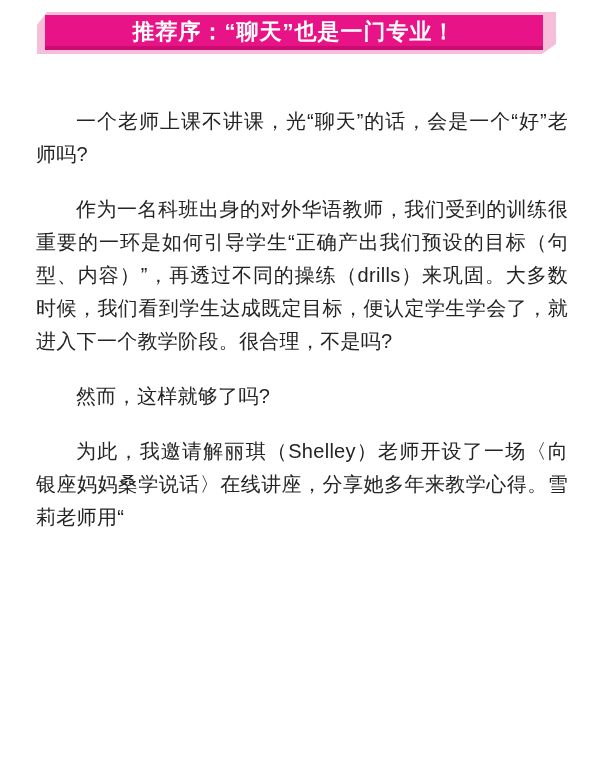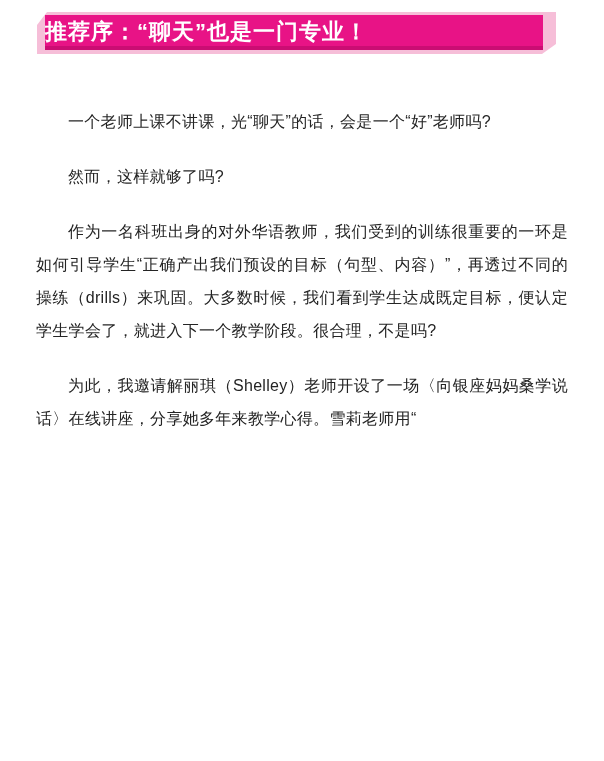--- a/index.html
+++ b/index.html
@@ -28,35 +28,35 @@
     width:calc(100% + 21px);
     height:calc(100% + 7px);
     background:var(--accent-light);
     clip-path:polygon(10px 0, 100% 0, 100% calc(100% - 10px), calc(100% - 14px) 100%, 0 100%, 0 13px);
   }
   .banner{
     position:relative;
     height:100%;
     background:var(--accent);
     box-shadow:inset 0 -4px 0 rgba(130,0,70,.28);
-    display:flex;align-items:center;justify-content:flex-start;
+    display:flex;align-items:center;justify-content:center;
   }
   .banner-title{
     color:var(--banner-text);
     font-size:22px;
     font-weight:bold;
     letter-spacing:1px;
     white-space:nowrap;
     transform:translateY(-1px);
   }
   .content{
     margin:55px 36px 0 36px;
   }
   p.para{
-    font-size:16px;
+    font-size:20px;
     line-height:33px;
     color:var(--body-text);
     text-align:justify;
     text-indent:2em;
     margin:0 0 22px 0;
     letter-spacing:0.3px;
   }
   p.para:last-child{margin-bottom:0;}
   p.para b{font-weight:bold;}
 </style>
@@ -67,18 +67,18 @@
 
   <div class="banner-wrap">
     <div class="banner-shadow"></div>
     <div class="banner">
       <span class="banner-title">推荐序：“聊天”也是一门专业！</span>
     </div>
   </div>
 
   <div class="content">
     <p class="para"><span>一个老师上课不讲课，光“聊天”的话，会是一个“好”老师吗?</span><b></b></p>
+    <p class="para"><span>作为一名科班出身的对外华语教师，我们受到的训练很重要的一环是如何引导学生“正确产出我们预设的目标（句型、内容）”，再透过不同的操练（drills）来巩固。大多数时候，我们看到学生达成既定目标，便认定学生学会了，就进入下一个教学阶段。很合理，不是吗?</span><b></b></p>
     <p class="para"><span>然而，这样就够了吗?</span><b></b></p>
-    <p class="para"><span>作为一名科班出身的对外华语教师，我们受到的训练很重要的一环是如何引导学生“正确产出我们预设的目标（句型、内容）”，再透过不同的操练（drills）来巩固。大多数时候，我们看到学生达成既定目标，便认定学生学会了，就进入下一个教学阶段。很合理，不是吗?</span><b></b></p>
     <p class="para"><span>为此，我邀请解丽琪（Shelley）老师开设了一场〈向银座妈妈桑学说话〉在线讲座，分享她多年来教学心得。雪莉老师用“</span></p>
   </div>
 
 </div>
 
 </body></html>

